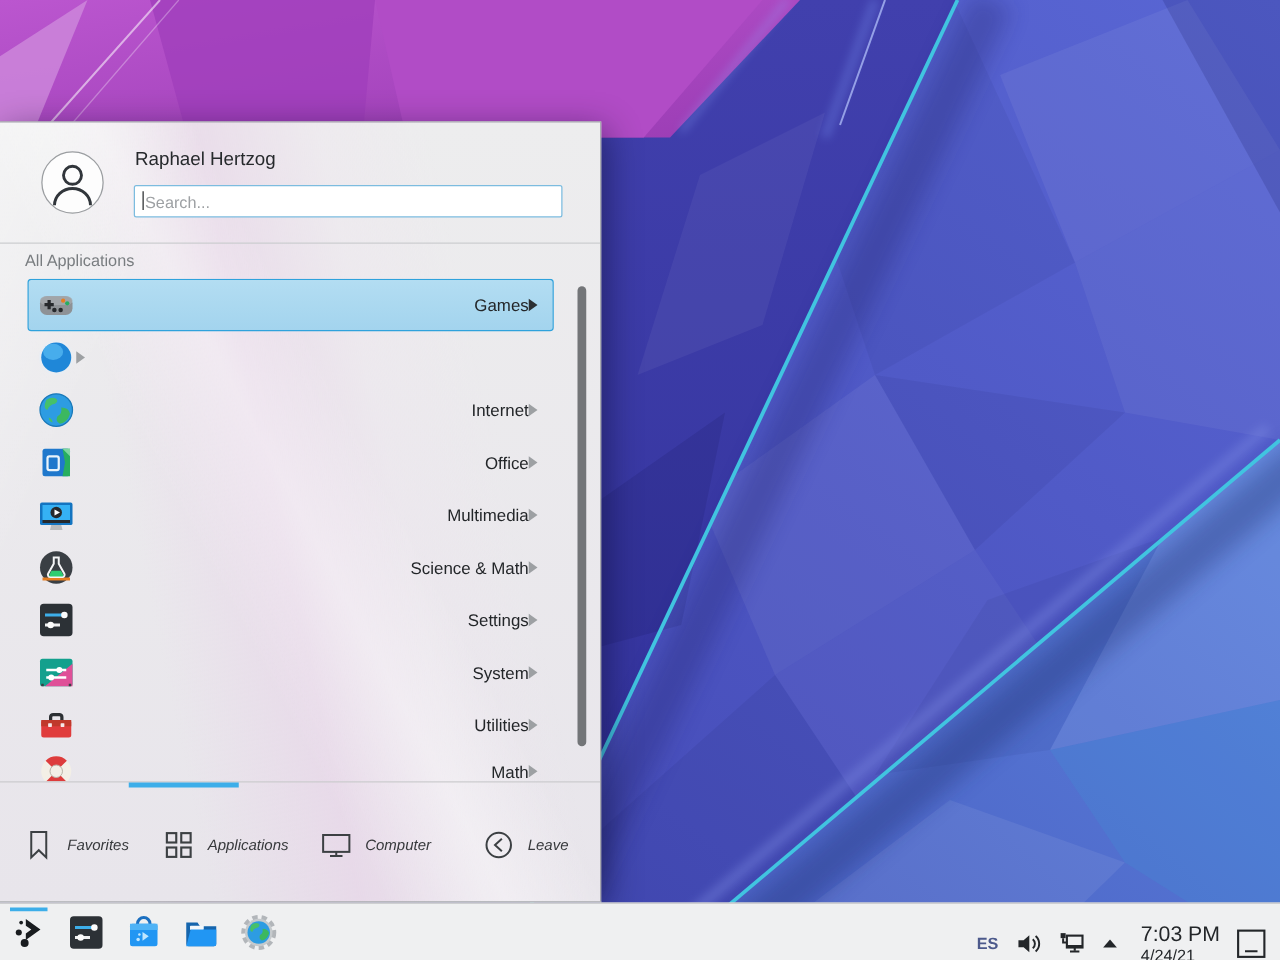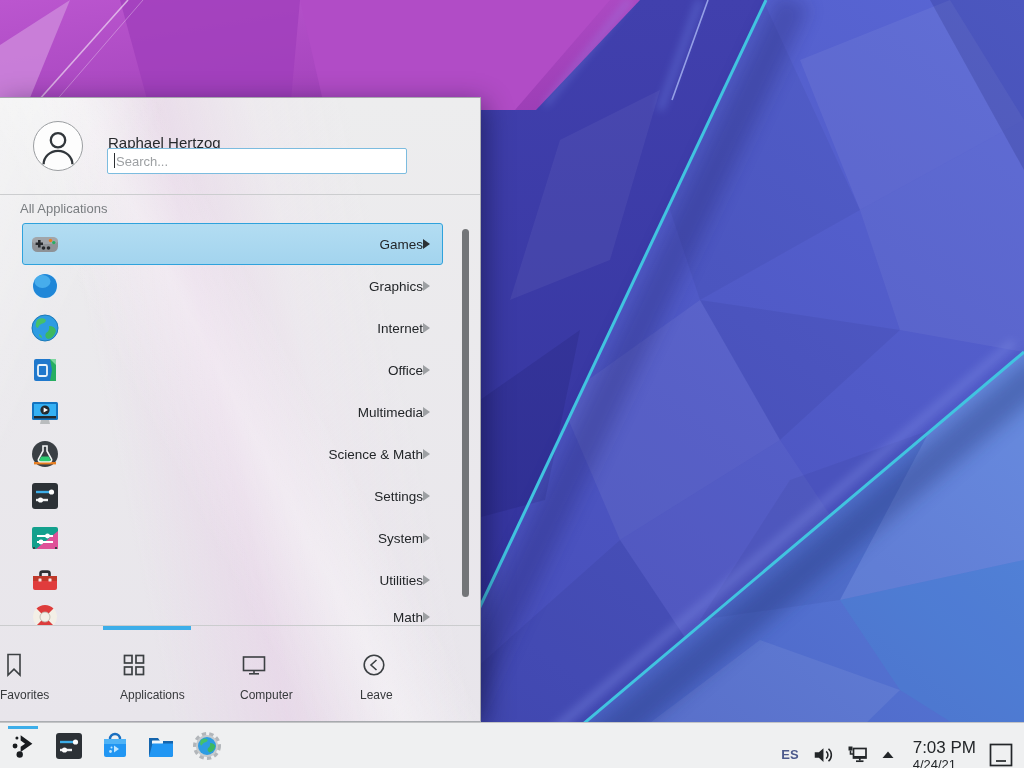--- a/index.html
+++ b/index.html
@@ -12,22 +12,22 @@
     background:
       linear-gradient(115deg, rgba(255,255,255,0.40) 0%, rgba(255,255,255,0) 22%),
       linear-gradient(62deg, rgba(255,255,255,0) 38%, rgba(255,255,255,0.35) 50%, rgba(255,255,255,0) 60%),
       linear-gradient(78deg, rgba(234,211,233,0) 28%, rgba(231,208,231,0.55) 47%, rgba(240,229,240,0.30) 63%, rgba(236,224,236,0) 78%),
       linear-gradient(#ededee,#e8e5eb);
     border:1px solid rgba(110,115,122,0.55);border-left:none;box-sizing:border-box;
     box-shadow:4px 6px 26px rgba(5,5,30,0.45);}
   .hdr{position:absolute;left:0;top:0;width:100%;height:96px;}
   .avatar{position:absolute;left:33px;top:23px;width:50px;height:50px;border-radius:50%;
     background:#fdfdfd;border:1px solid #9b9ea1;box-sizing:border-box;}
-  .uname{position:absolute;left:108px;top:36px;font-size:15px;color:#26292c;}
-  .searchwrap{position:absolute;left:107px;top:50px;width:300px;height:26px;}
+  .uname{position:absolute;left:108px;top:21px;font-size:15px;color:#26292c;}
+  .searchwrap{position:absolute;left:107px;top:50px;width:343px;height:26px;}
   .searchwrap input{width:100%;height:100%;box-sizing:border-box;border:1px solid #7cbcdf;border-radius:2px;
     background:#ffffff;font-family:inherit;font-size:13px;color:#232629;padding:0 7px 0 8px;outline:none;}
   .searchwrap input::placeholder{color:#9da0a3;opacity:1;}
   .caret{position:absolute;left:7px;top:5px;width:1px;height:15px;background:#2b2e31;}
   .hdiv{position:absolute;left:0;top:96px;width:100%;height:1px;background:#cccdcf;}
   .seclabel{position:absolute;left:20px;top:103px;font-size:13px;color:#797d80;}
 
   .catlist{position:absolute;left:0;top:125px;width:100%;height:402px;overflow:hidden;text-align:right;}
   .row{position:relative;height:42px;margin:0 37px 0 22px;display:flex;align-items:center;
     border:1px solid transparent;border-radius:3px;box-sizing:border-box;}
@@ -37,21 +37,21 @@
   .cicon svg{display:block;}
   .clabel{margin-left:17px;font-size:13.5px;color:#232629;flex:1 1 auto;}
   .arrow{width:0;height:0;border-top:5px solid transparent;border-bottom:5px solid transparent;
     border-left:7px solid #9da0a3;margin-right:12px;flex:0 0 auto;}
   .row.selected .arrow{border-left-color:#2c3033;}
   .vscroll{position:absolute;left:462px;top:131px;width:7px;height:368px;border-radius:4px;background:#737578;}
 
   .bdiv{position:absolute;left:0;top:527px;width:100%;height:1px;background:#cbccce;}
   .tabindicator{position:absolute;left:103px;top:528px;width:88px;height:4px;background:#3daee9;}
   .tabbar{position:absolute;left:0;top:533px;width:100%;height:90px;display:flex;}
-  .tab{flex:1 1 0;display:flex;flex-direction:column;align-items:flex-start;justify-content:center;gap:9px;}
+  .tab{flex:1 1 0;display:flex;align-items:center;justify-content:center;gap:9px;font-style:italic;}
   .ticon{width:28px;height:28px;}
   .tlabel{font-size:12px;color:#37393c;}
 
   
   .taskbar{position:absolute;left:0;top:722px;width:1024px;height:46px;background:#eff0f1;
     border-top:1px solid #c3c4c6;box-sizing:border-box;display:flex;align-items:center;}
   .tbtn{position:relative;width:38px;height:40px;margin:0 4px;display:flex;align-items:center;justify-content:center;}
   .tbtn.first{margin-left:4px;}
   .activebar{position:absolute;left:4px;top:0;width:30px;height:3px;background:#3daee9;}
   .tray{position:absolute;right:8px;top:16px;height:31px;display:flex;align-items:center;}
@@ -170,21 +170,20 @@
       </div>
 
       <div class="row">
         <span class="cicon">
           <svg width="32" height="32" viewBox="0 0 32 32">
             <circle cx="16" cy="16" r="14" fill="#e8eef4" opacity="0.65"></circle>
             <circle cx="16" cy="16" r="12" fill="#1f87d8"></circle>
             <ellipse cx="13.5" cy="11.5" rx="8" ry="6.5" fill="#55b9f3" opacity="0.75"></ellipse>
           </svg>
         </span>
-        <span class="clabel">Graphics</span>
         <span class="arrow"></span>
       </div>
 
       <div class="row">
         <span class="cicon">
           <svg width="32" height="32" viewBox="0 0 32 32">
             <circle cx="16" cy="16" r="13" fill="#2d9ce2"></circle>
             <path d="M8 8 q4 -3 8 -1 q2 2 -1 4 q-5 1 -6 5 q-4 -1 -1 -8z" fill="#46c06a"></path>
             <path d="M20 14 q6 0 7 5 q-2 7 -8 8 q-4 -2 -2 -6 q4 -2 3 -7z" fill="#3cb860"></path>
             <path d="M10 22 q3 1 3 4 q-3 -1 -3 -4z" fill="#46c06a"></path>

